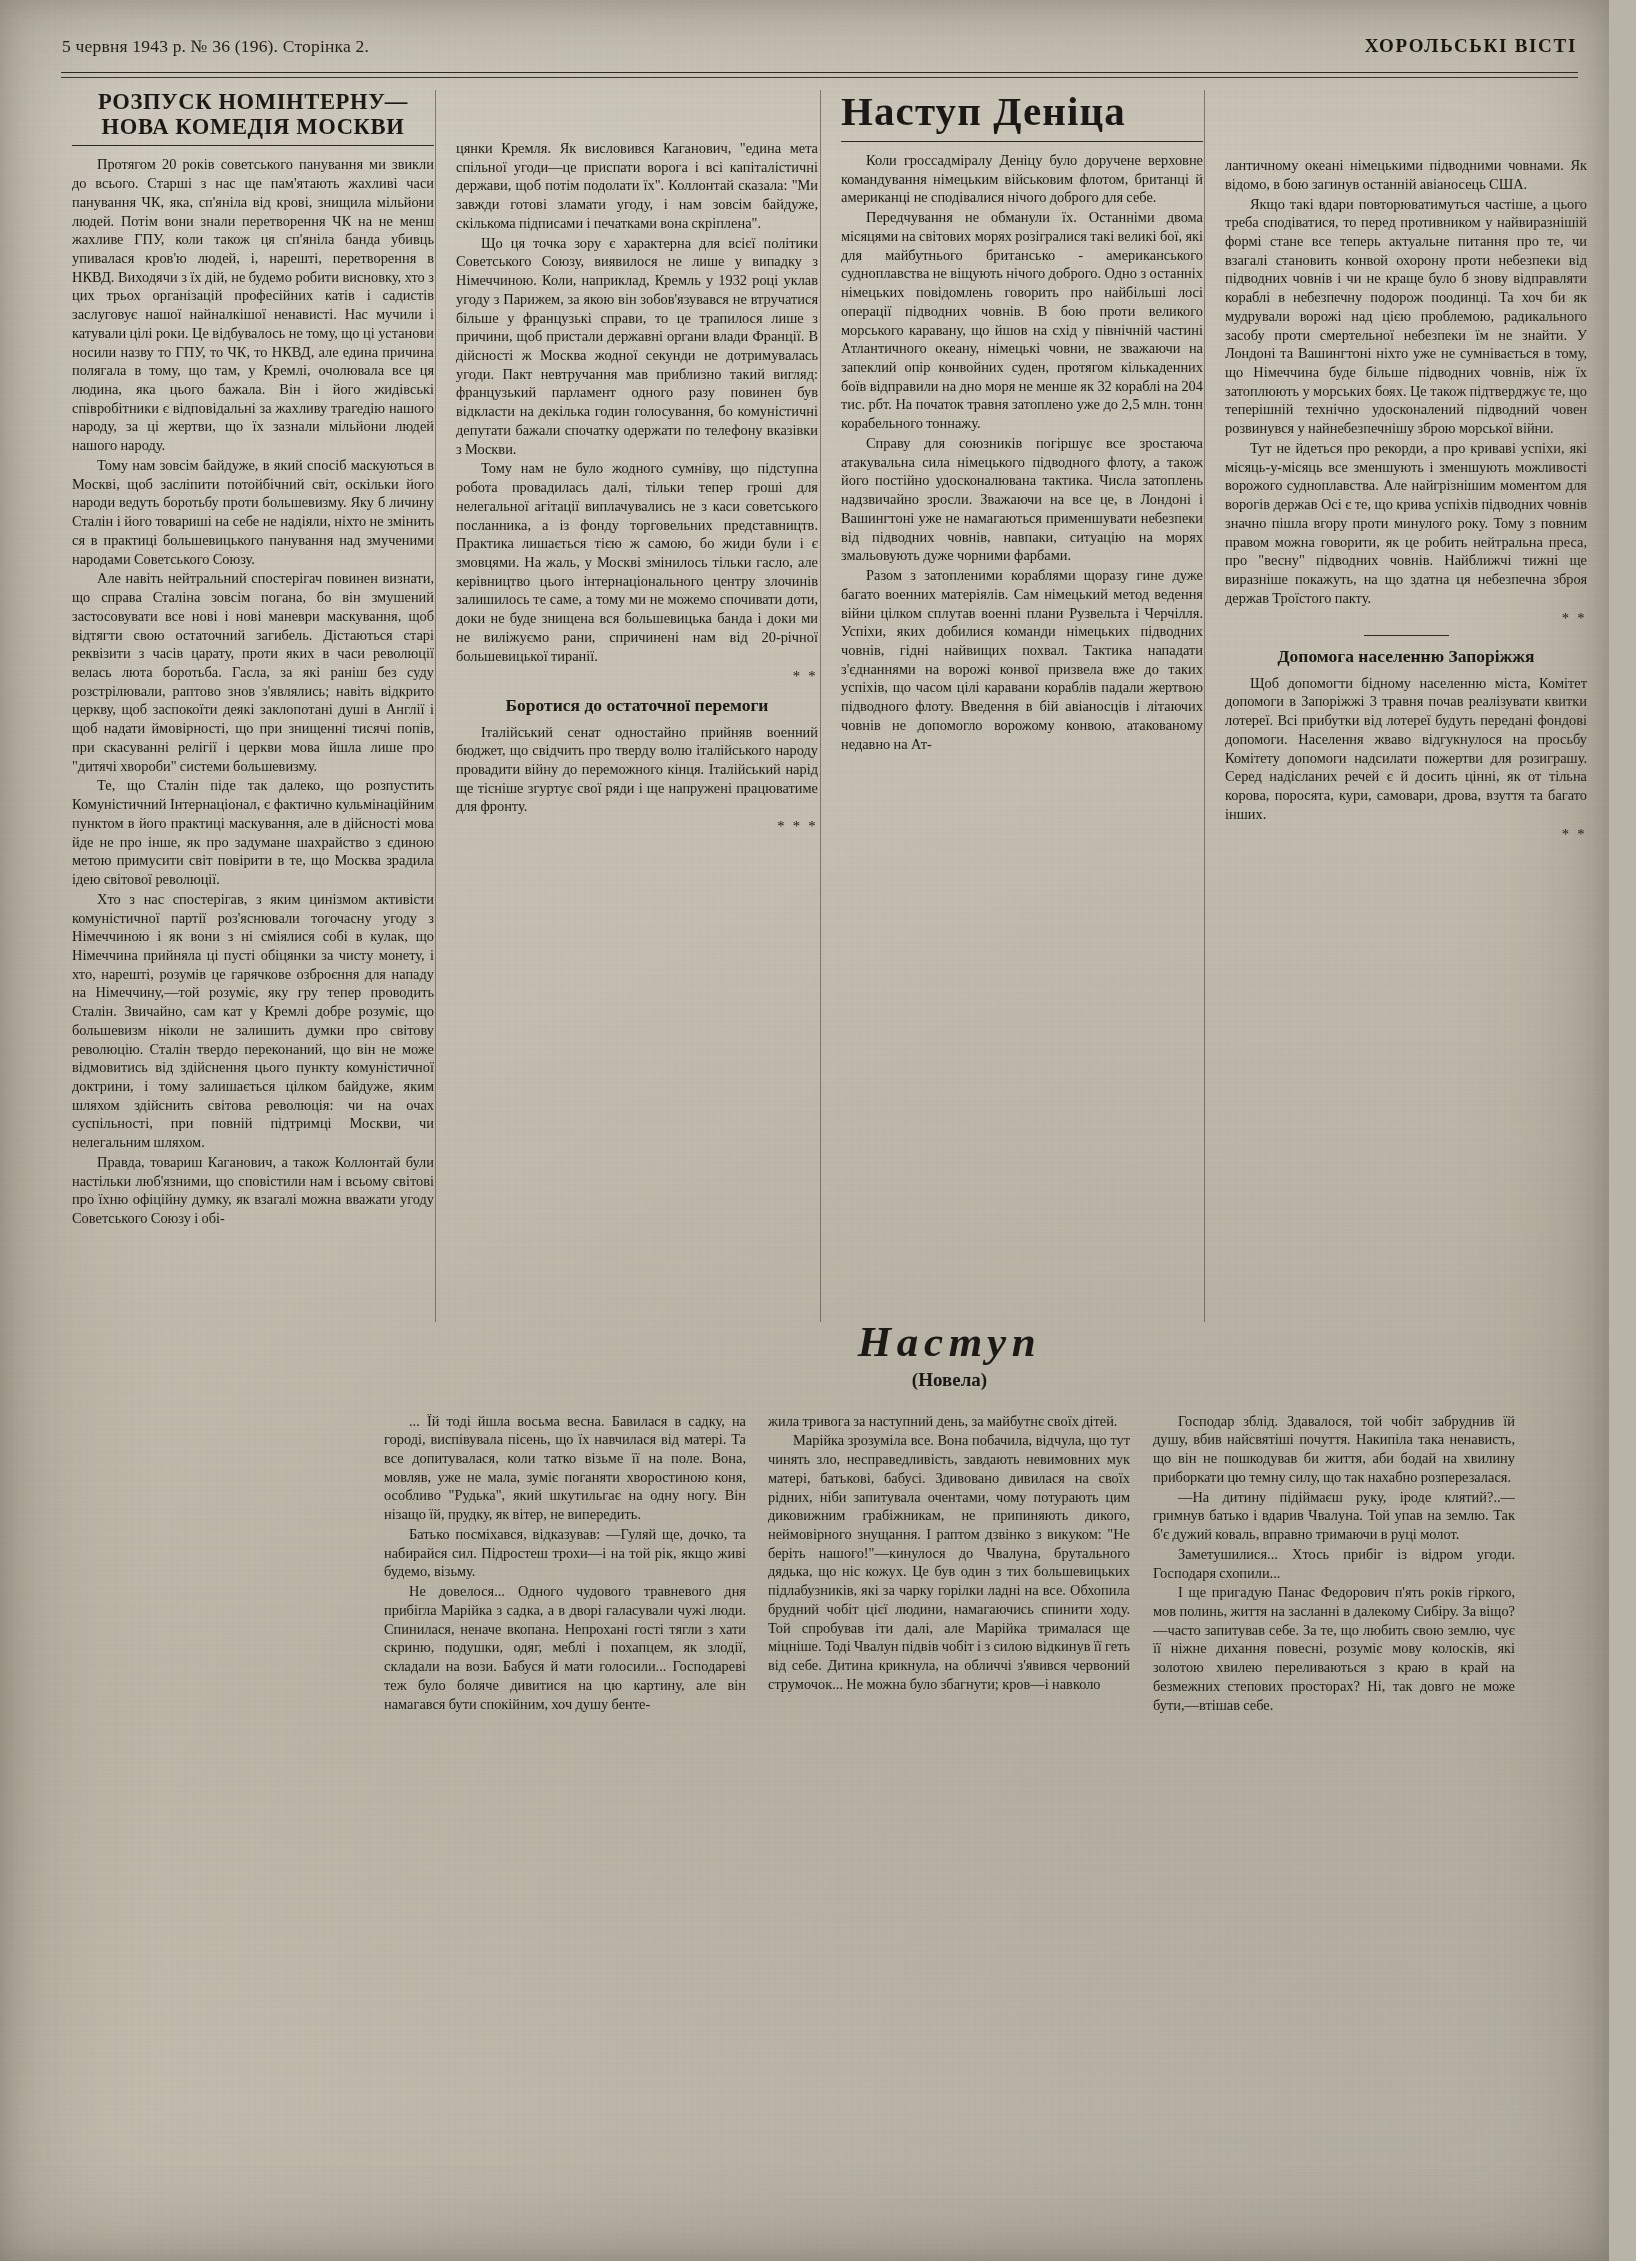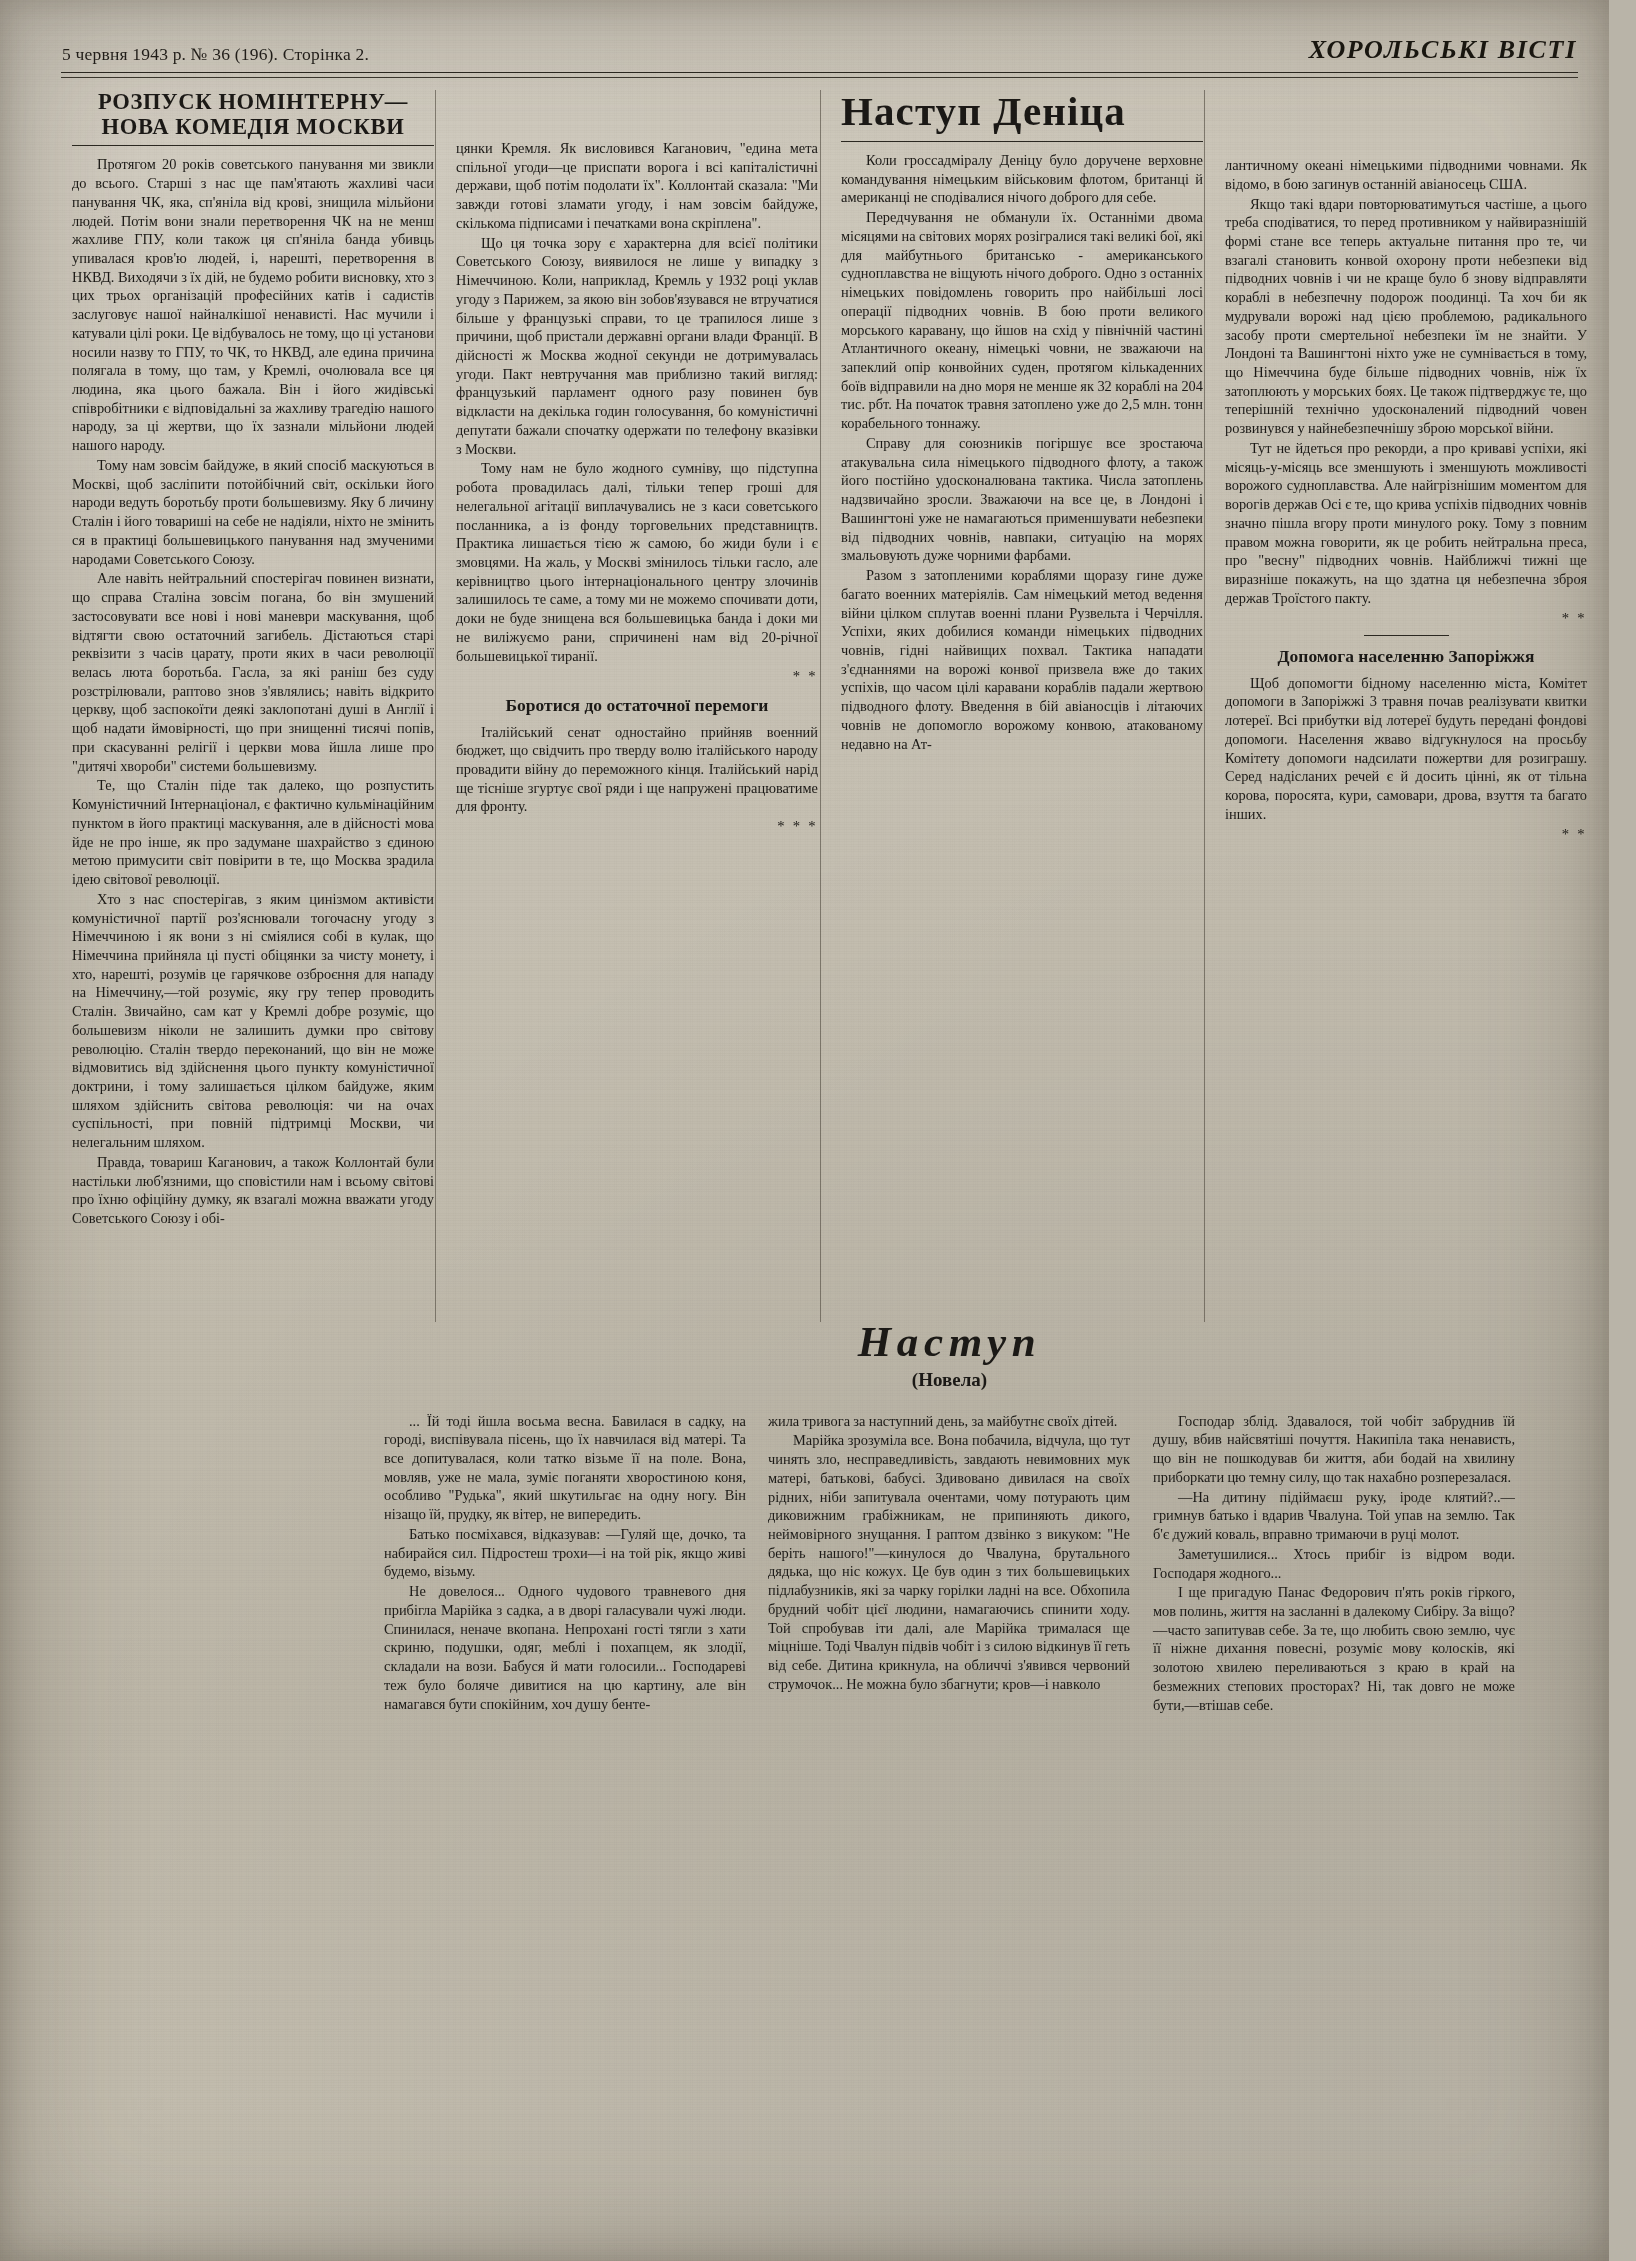--- a/index.html
+++ b/index.html
@@ -45,25 +45,24 @@
     display: flex;
     align-items: flex-end;
     justify-content: space-between;
   }
   .issue-line {
     font-size: 17.5px;
     letter-spacing: 0.2px;
     color: #201d19;
   }
   .paper-name {
-    font-size: 26px;
+    font-size: 19px;
     font-weight: bold;
     letter-spacing: 1.7px;
     color: #17150f;
-    font-style: italic;
   }
   .masthead-rule {
     position: absolute;
     left: 61px;
     top: 72px;
     width: 1517px;
     height: 0;
     border-top: 1.7px solid #2a2720;
   }
   .masthead-rule.thin {
@@ -261,21 +260,21 @@
         <p class="body">Батько посміхався, відказував: —Гуляй ще, дочко, та набирайся сил. Підростеш трохи—і на той рік, якщо живі будемо, візьму.</p>
         <p class="body">Не довелося... Одного чудового травневого дня прибігла Марійка з садка, а в дворі галасували чужі люди. Спинилася, неначе вкопана. Непрохані гості тягли з хати скриню, подушки, одяг, меблі і похапцем, як злодії, складали на вози. Бабуся й мати голосили... Господареві теж було боляче дивитися на цю картину, але він намагався бути спокійним, хоч душу бенте-</p>
       </div>
       <div class="ncol n2">
         <p class="body cont">жила тривога за наступний день, за майбутнє своїх дітей.</p>
         <p class="body">Марійка зрозуміла все. Вона побачила, відчула, що тут чинять зло, несправедливість, завдають невимовних мук матері, батькові, бабусі. Здивовано дивилася на своїх рідних, ніби запитувала очентами, чому потурають цим диковижним грабіжникам, не припиняють дикого, неймовірного знущання. І раптом дзвінко з викуком: "Не беріть нашого!"—кинулося до Чвалуна, брутального дядька, що ніс кожух. Це був один з тих большевицьких підлабузників, які за чарку горілки ладні на все. Обхопила брудний чобіт цієї людини, намагаючись спинити ходу. Той спробував іти далі, але Марійка трималася ще міцніше. Тоді Чвалун підвів чобіт і з силою відкинув її геть від себе. Дитина крикнула, на обличчі з'явився червоний струмочок... Не можна було збагнути; кров—і навколо</p>
       </div>
       <div class="ncol n3">
         <p class="body">Господар зблід. Здавалося, той чобіт забруднив їй душу, вбив найсвятіші почуття. Накипіла така ненависть, що він не пошкодував би життя, аби бодай на хвилину приборкати цю темну силу, що так нахабно розпереза­лася.</p>
         <p class="body">—На дитину підіймаєш руку, іроде клятий?..—гримнув батько і вдарив Чвалуна. Той упав на землю. Так б'є дужий коваль, вправно тримаючи в руці молот.</p>
-        <p class="body">Заметушилися... Хтось прибіг із відром води. Господаря жодного...</p>
+        <p class="body">Заметушилися... Хтось прибіг із відром угоди. Господаря схопили...</p>
         <p class="body">І ще пригадую Панас Федорович п'ять років гіркого, мов полинь, життя на засланні в далекому Сибіру. За віщо?—часто запитував себе. За те, що любить свою землю, чує її ніжне дихання повесні, розуміє мову колосків, які золотою хвилею переливаються з краю в край на безмежних степових просторах? Ні, так довго не може бути,—втішав себе.</p>
       </div>
     </div>
   </div>
 
   <div class="grain"></div>
   <div class="vignette"></div>
 </div>
 
 

